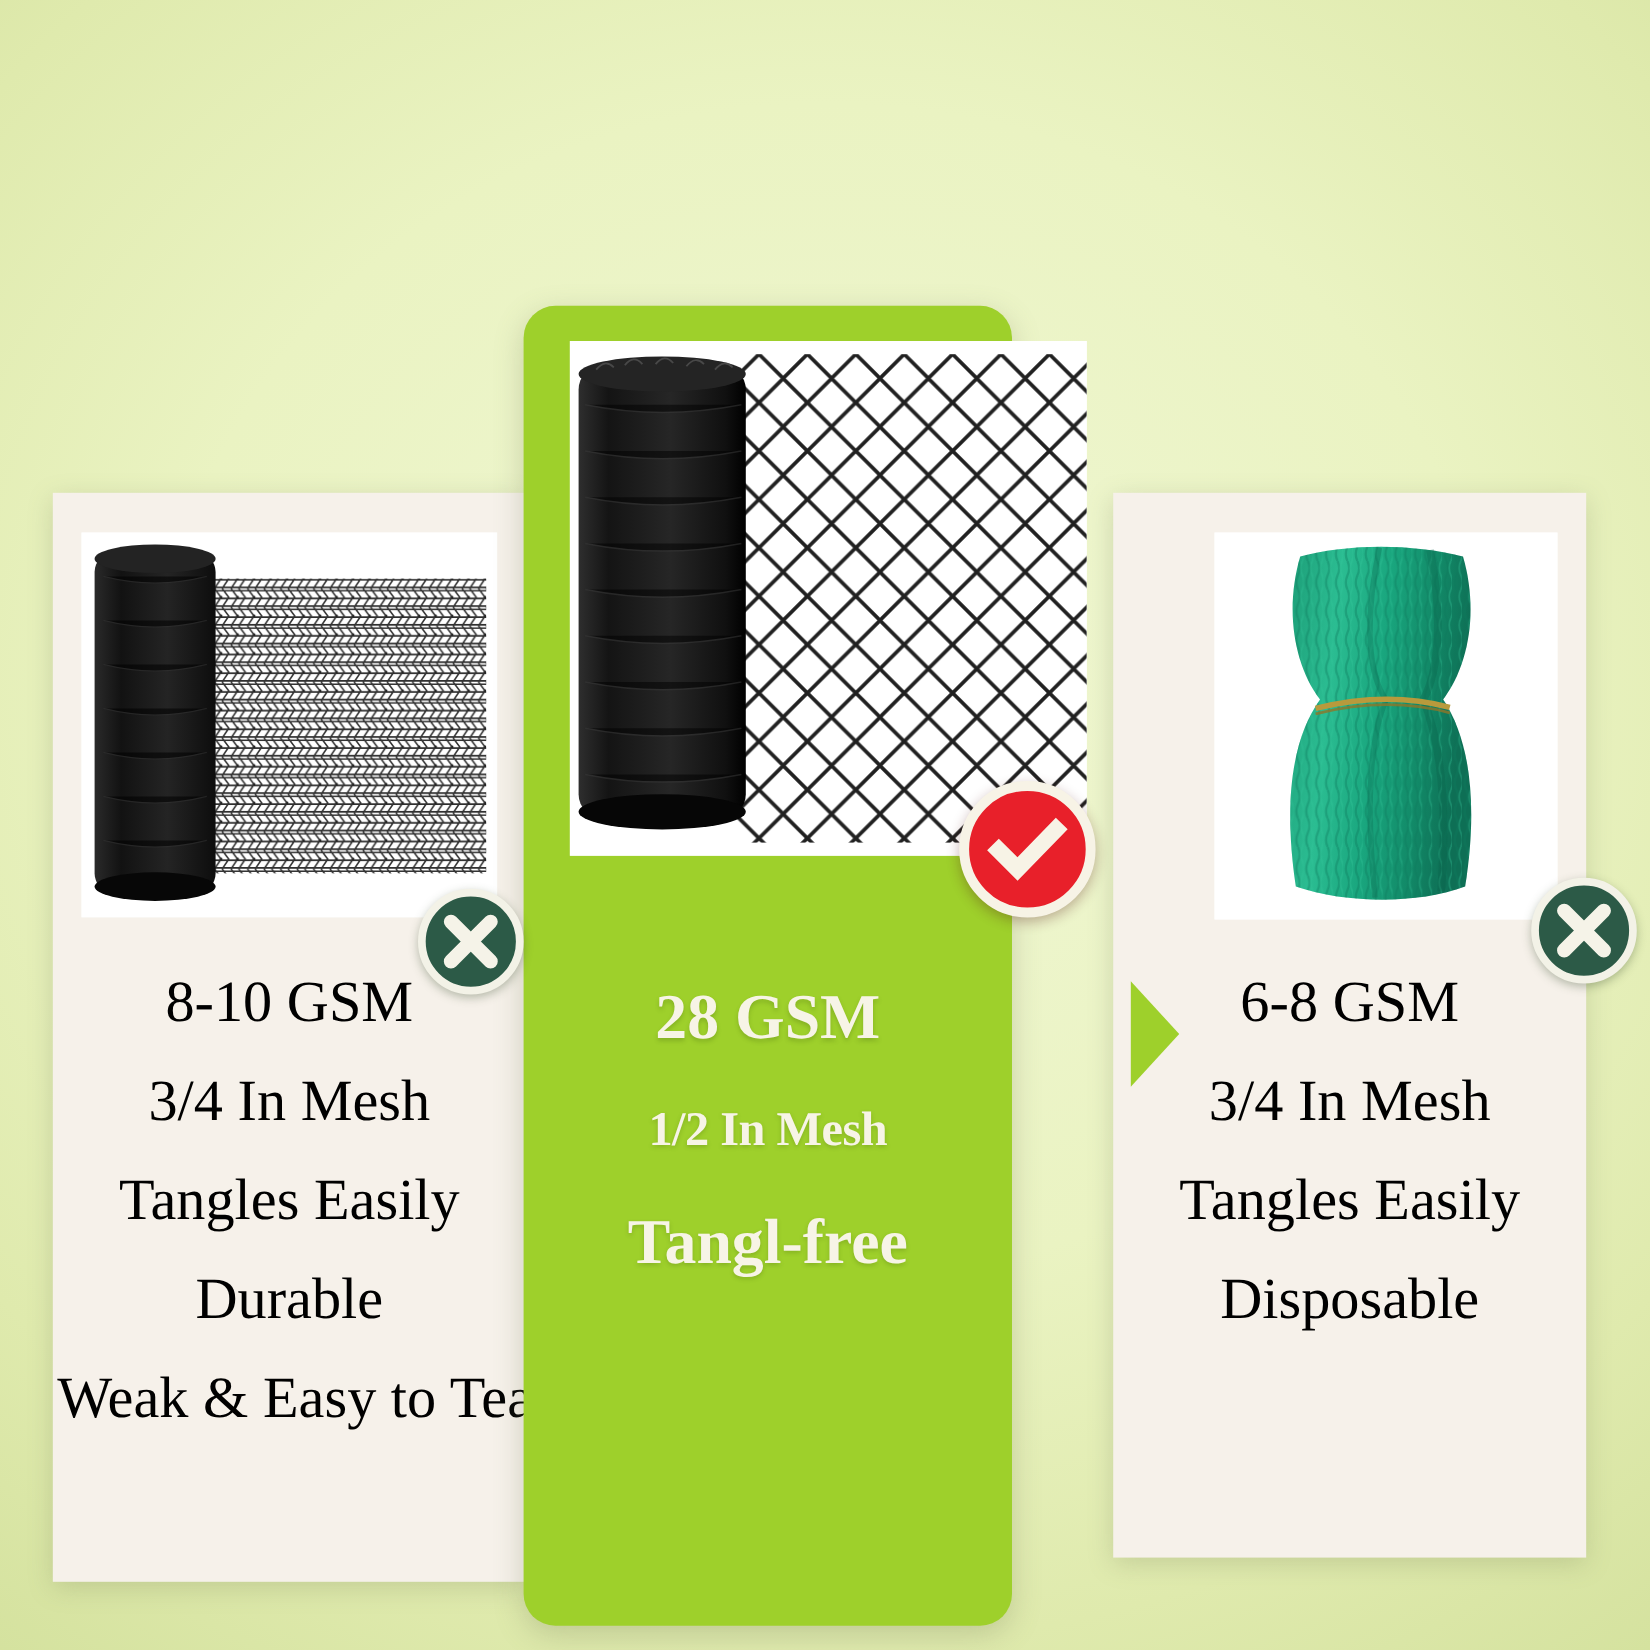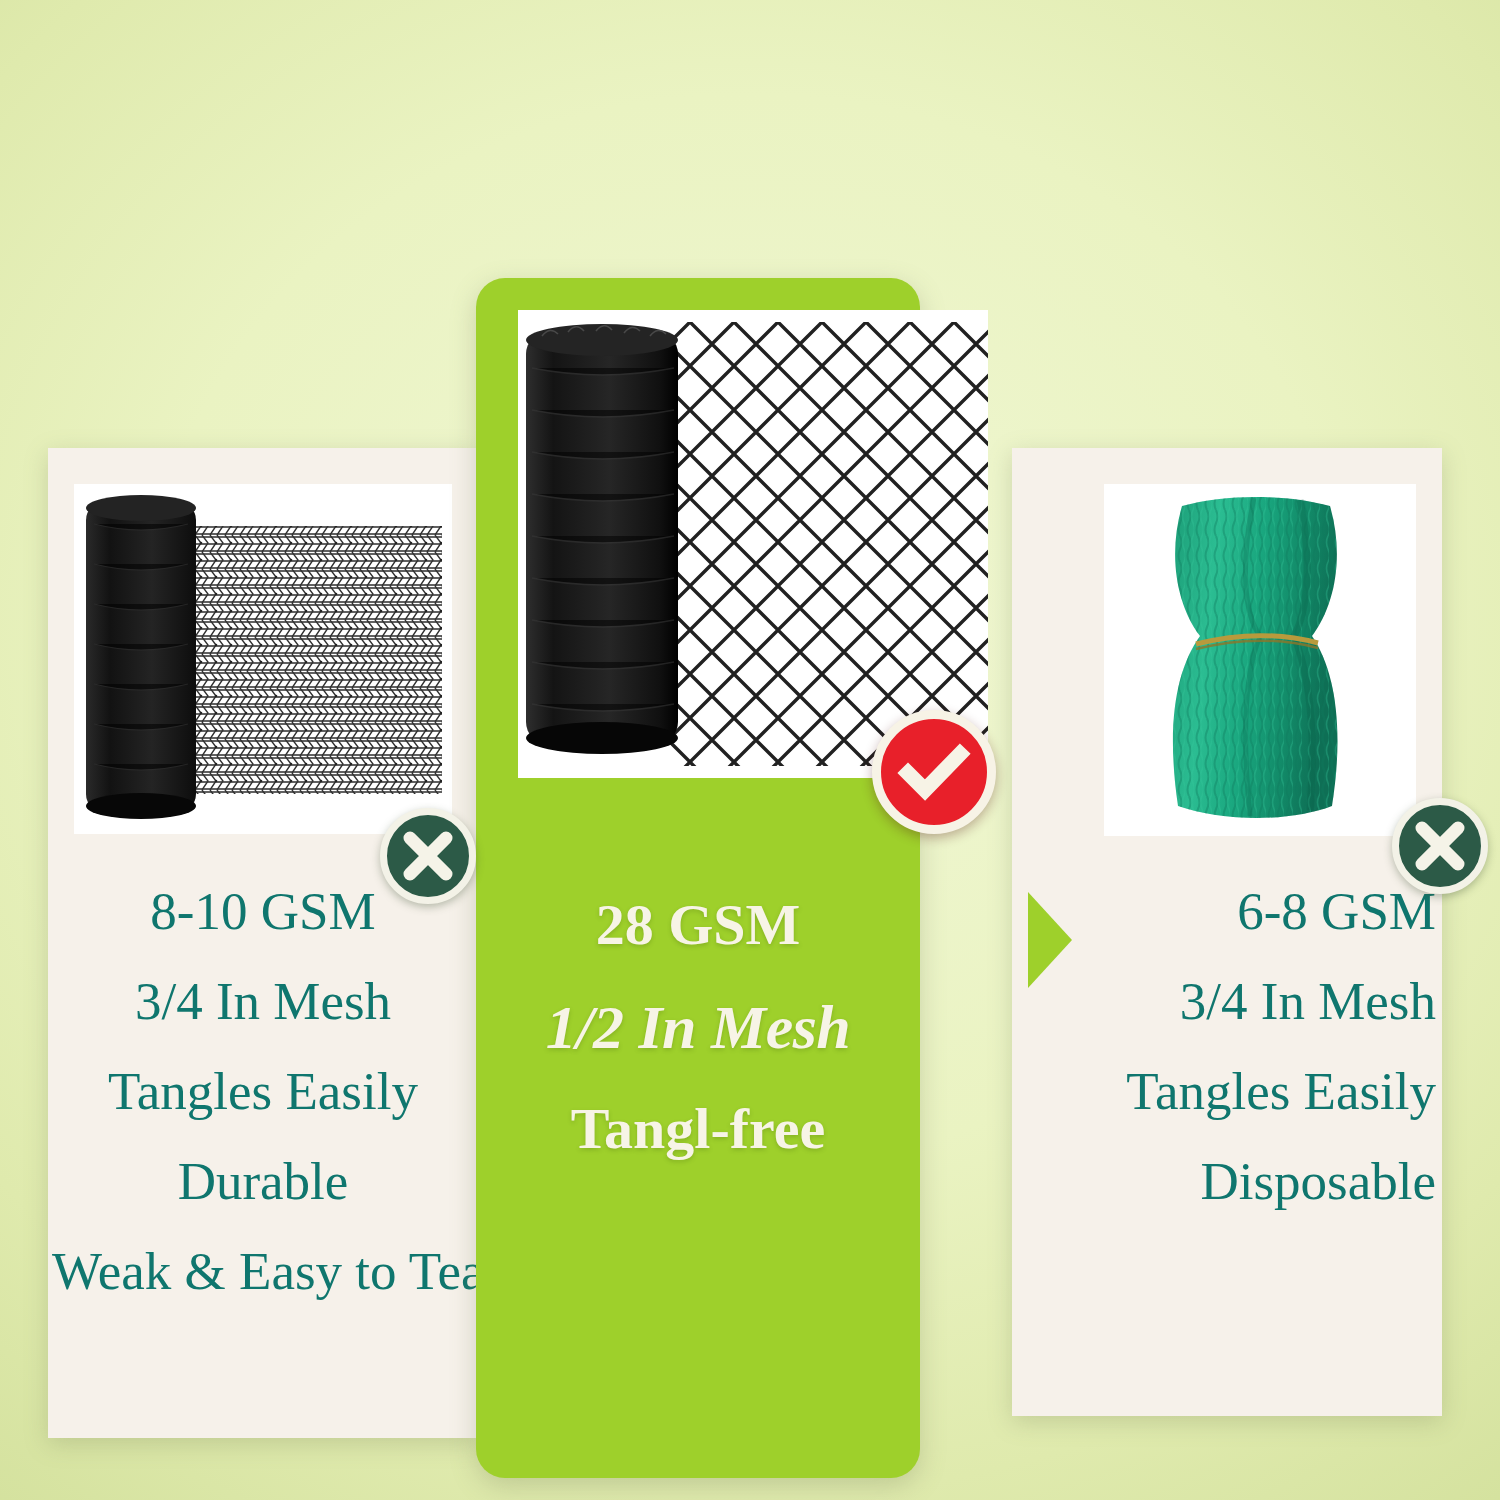--- a/index.html
+++ b/index.html
@@ -103,48 +103,47 @@
     width: 100%;
     text-align: center;
     box-sizing: border-box;
   }
   .spec-list .line {
     display: block;
     white-space: nowrap;
   }
 
   .side-spec {
-    color: #0f766e;
+    color: #000000;
     font-family: "Liberation Serif", "DejaVu Serif", serif;
     font-weight: normal;
   }
   .side-spec .line {
     font-size: 53px;
     line-height: 90px;
   }
 
   #spec-left  { left: 0; top: 418px; padding: 0 4px; }
-  #spec-right { left: 0; top: 418px; padding: 0 6px; text-align: right; }
+  #spec-right { left: 0; top: 418px; padding: 0 6px; }
 
   #spec-center {
     left: 0;
     top: 596px;
     padding: 0 6px;
     color: #f7f4e6;
     font-weight: bold;
     text-shadow: 0 2px 4px rgba(70,100,15,0.28);
   }
   #spec-center .line {
     font-size: 58px;
     line-height: 102px;
   }
   #spec-center .line.wide {
-    font-size: 62px;
+    font-size: 44px;
     letter-spacing: -0.5px;
-    font-style: italic;
   }
 
   
   .badge {
     position: absolute;
     border-radius: 50%;
     display: flex;
     align-items: center;
     justify-content: center;
     box-sizing: border-box;

